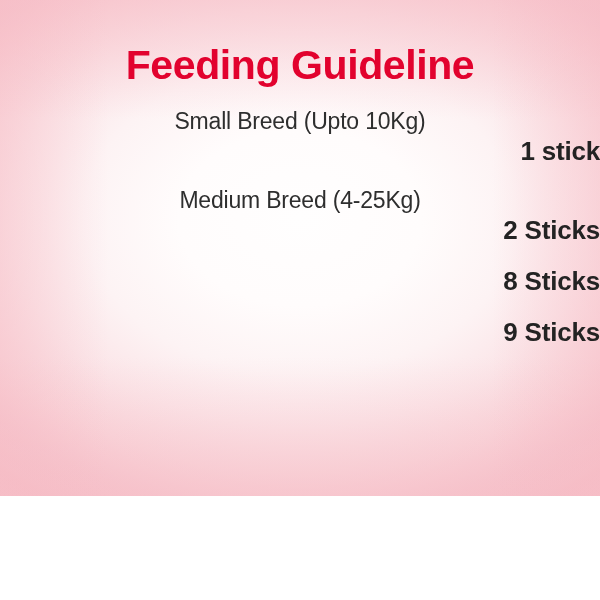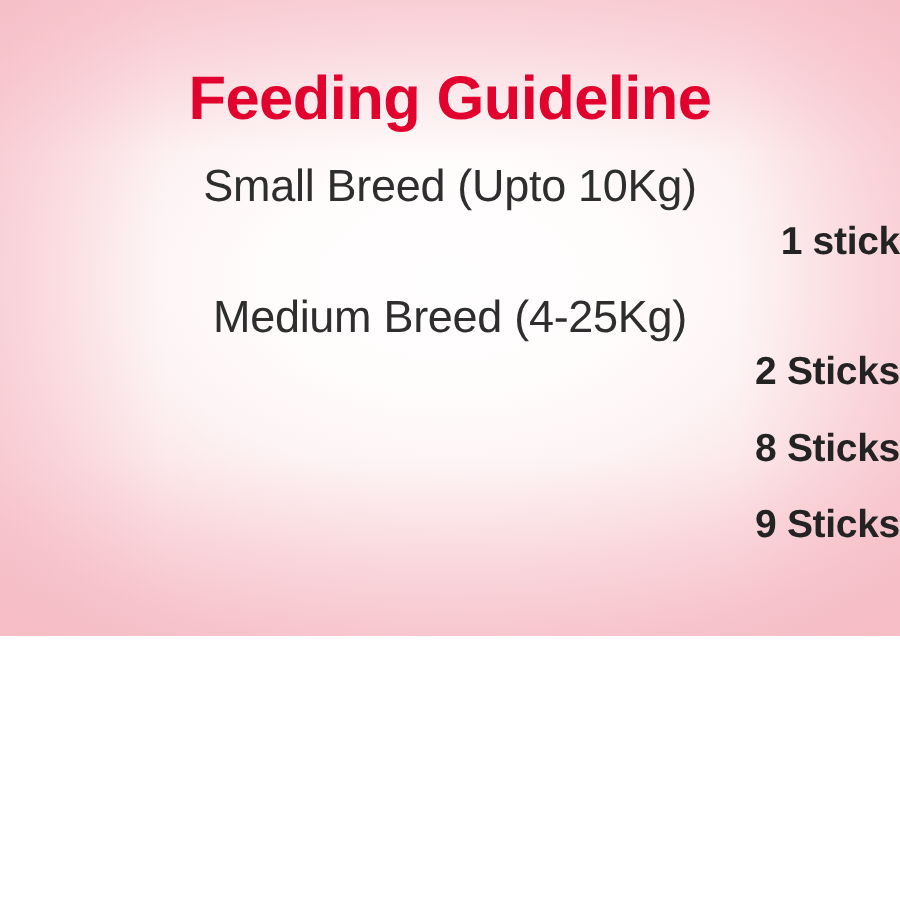--- a/index.html
+++ b/index.html
@@ -8,21 +8,21 @@
     padding: 0;
     background: #ffffff;
   }
   body {
     font-family: "Liberation Sans", sans-serif;
   }
 
   .canvas {
     position: relative;
     width: 600px;
-    height: 424px;
+    height: 496px;
     overflow: hidden;
     background: #86efac;
   }
 
   
   .bg-gradient {
     position: absolute;
     inset: 0;
     background:
       radial-gradient(ellipse 78% 68% at 50% 44%,
@@ -69,21 +69,21 @@
 
   .rows {
     margin-top: 20px;
   }
   .row {
     margin-bottom: 17px;
   }
   .row:last-child { margin-bottom: 0; }
 
   .breed {
-    font-size: 30px;
+    font-size: 23px;
     font-weight: 400;
     color: #2e2e2e;
     line-height: 1.23;
     letter-spacing: -0.2px;
   }
   .amount {
     font-size: 26px;
     font-weight: 700;
     color: #232323;
     line-height: 1.3;

